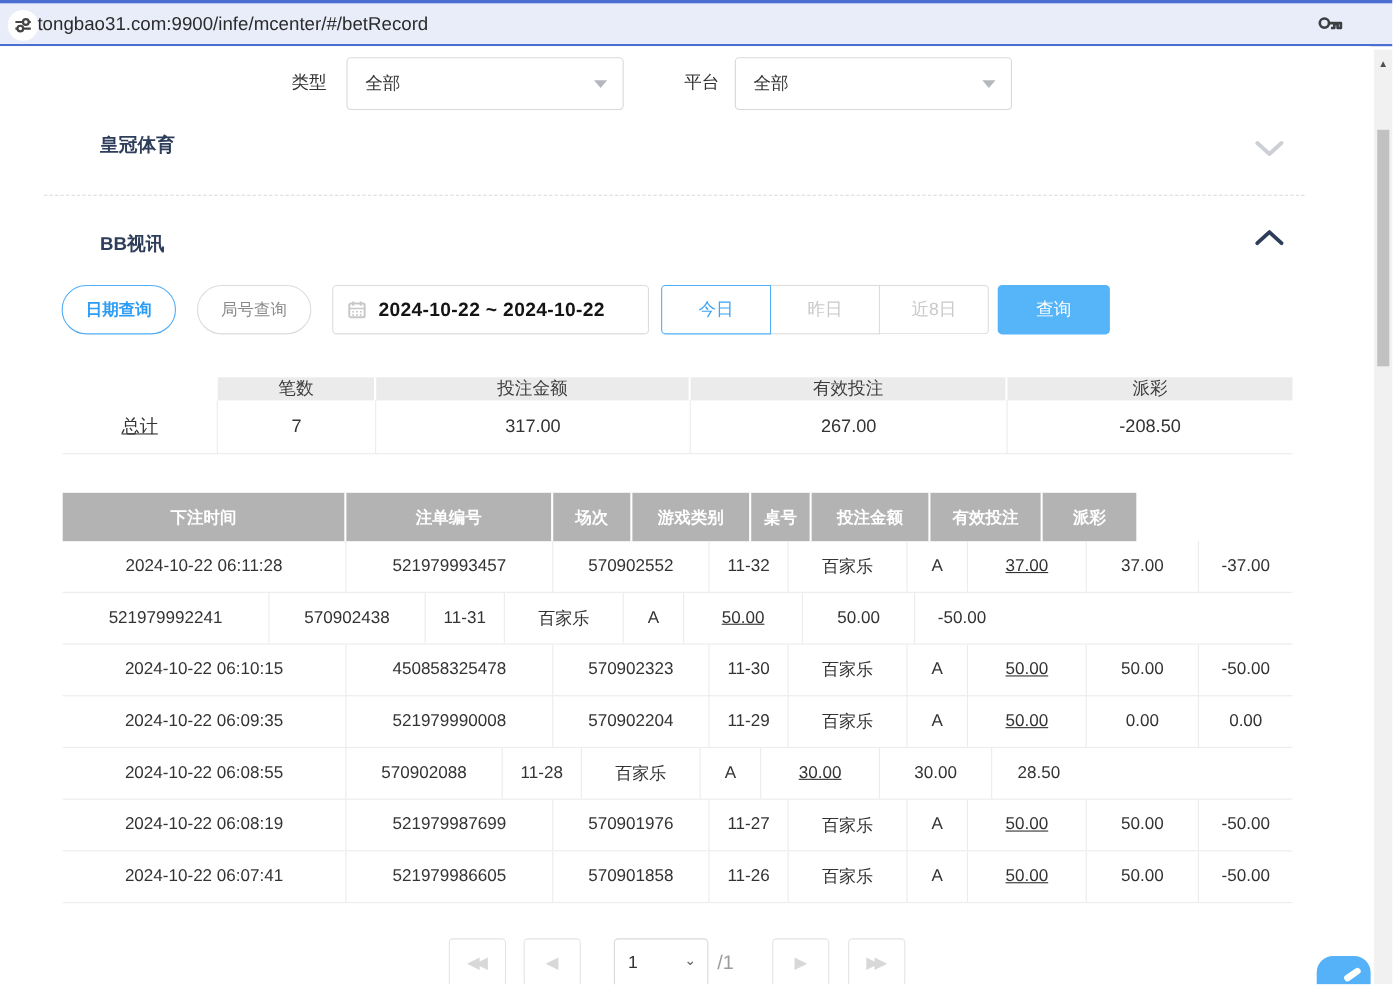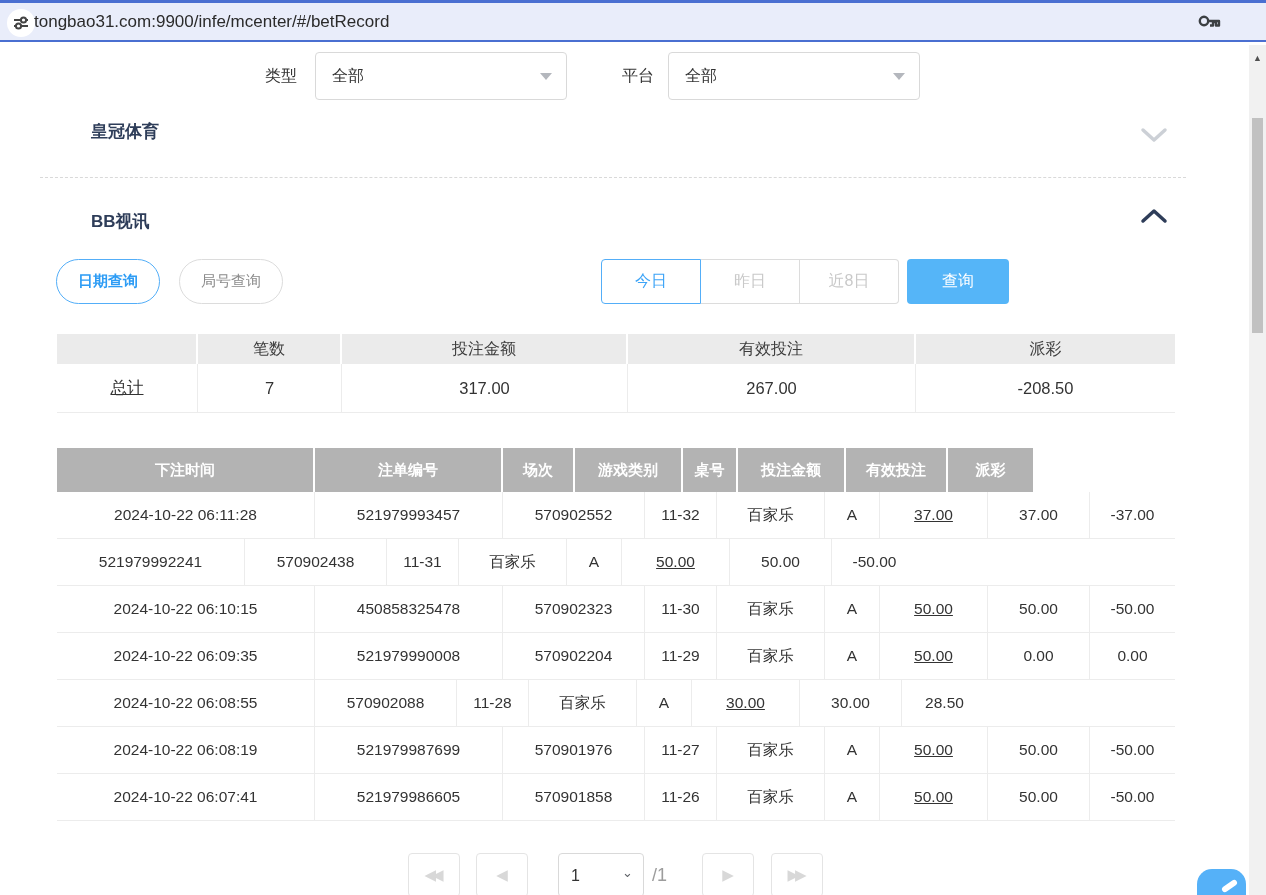--- a/index.html
+++ b/index.html
@@ -52,21 +52,21 @@
   .qbtn:first-child { border-radius:4px 0 0 4px; }
   .qbtn:last-child { border-radius:0 4px 4px 0; }
   .qbtn + .qbtn { border-left:none; }
   .qbtn.active { border:1px solid #53aef8; color:#3da4f7; }
   .search-btn { position:absolute; left:907px; top:217px; width:102px; height:45px;
     background:#55b5f8; border:none; border-radius:4px; color:#fff; font-size:16px;
     cursor:pointer; display:flex; align-items:center; justify-content:center; }
 
   
   .summary { position:absolute; left:57px; top:292px; width:1118px; }
-  .sum-head { display:flex; height:30px; }
+  .sum-head { display:flex; height:30px;align-items:flex-end; }
   .sum-head > div { background:#ebebeb; border-right:2px solid #fff; display:flex;
     align-items:center; justify-content:center; font-size:16px; color:#3c3c3c; }
   .sum-head > div:last-child { border-right:none; }
   .sum-row { display:flex; height:49px; border-bottom:1px solid #ececec; }
   .sum-row > div { border-right:1px solid #ececec; display:flex; align-items:center;
     justify-content:center; font-size:16.5px; color:#333; }
   .sum-row > div:last-child { border-right:none; }
   .c0 { width:141px;text-decoration:underline; } .c1 { width:144px; } .c2 { width:286px; } .c3 { width:288px; } .c4 { width:259px; }
 
   
@@ -151,20 +151,37 @@
     <div class="section-title" style="top:168px;">BB视讯</div>
     <span class="chev" style="top:166px;">
       <svg width="28" height="16" viewBox="0 0 28 16">
         <polyline points="3,13 14,3 25,13" fill="none" stroke="#2e3d59" stroke-width="3.5" stroke-linecap="round" stroke-linejoin="round"></polyline>
       </svg>
     </span>
 
     <div class="pill active" style="left:56px; width:104px;">日期查询</div>
     <div class="pill idle" style="left:179px; width:104px;">局号查询</div>
 
+    <div class="date-input">
+      <span class="cal">
+        <svg width="17" height="17" viewBox="0 0 17 17">
+          <rect x="1.5" y="3" width="14" height="12.5" rx="1.5" fill="none" stroke="#c8c8c8" stroke-width="1.8"></rect>
+          <line x1="5" y1="1" x2="5" y2="5" stroke="#c8c8c8" stroke-width="1.8"></line>
+          <line x1="12" y1="1" x2="12" y2="5" stroke="#c8c8c8" stroke-width="1.8"></line>
+          <line x1="2" y1="7.5" x2="15" y2="7.5" stroke="#c8c8c8" stroke-width="1.4"></line>
+          <circle cx="5" cy="10.5" r="0.9" fill="#c8c8c8"></circle>
+            <circle cx="8.5" cy="10.5" r="0.9" fill="#c8c8c8"></circle>
+            <circle cx="12" cy="10.5" r="0.9" fill="#c8c8c8"></circle>
+          <circle cx="5" cy="13.3" r="0.9" fill="#c8c8c8"></circle>
+            <circle cx="8.5" cy="13.3" r="0.9" fill="#c8c8c8"></circle>
+            <circle cx="12" cy="13.3" r="0.9" fill="#c8c8c8"></circle>
+        </svg>
+      </span>
+      <span class="dtext">2024-10-22 ~ 2024-10-22</span>
+    </div>
 
     <div class="quick-group">
       <div class="qbtn active" style="width:100px;">今日</div>
       <div class="qbtn">昨日</div>
       <div class="qbtn">近8日</div>
     </div>
 
     <button class="search-btn">查询</button>
 
     <div class="summary">

